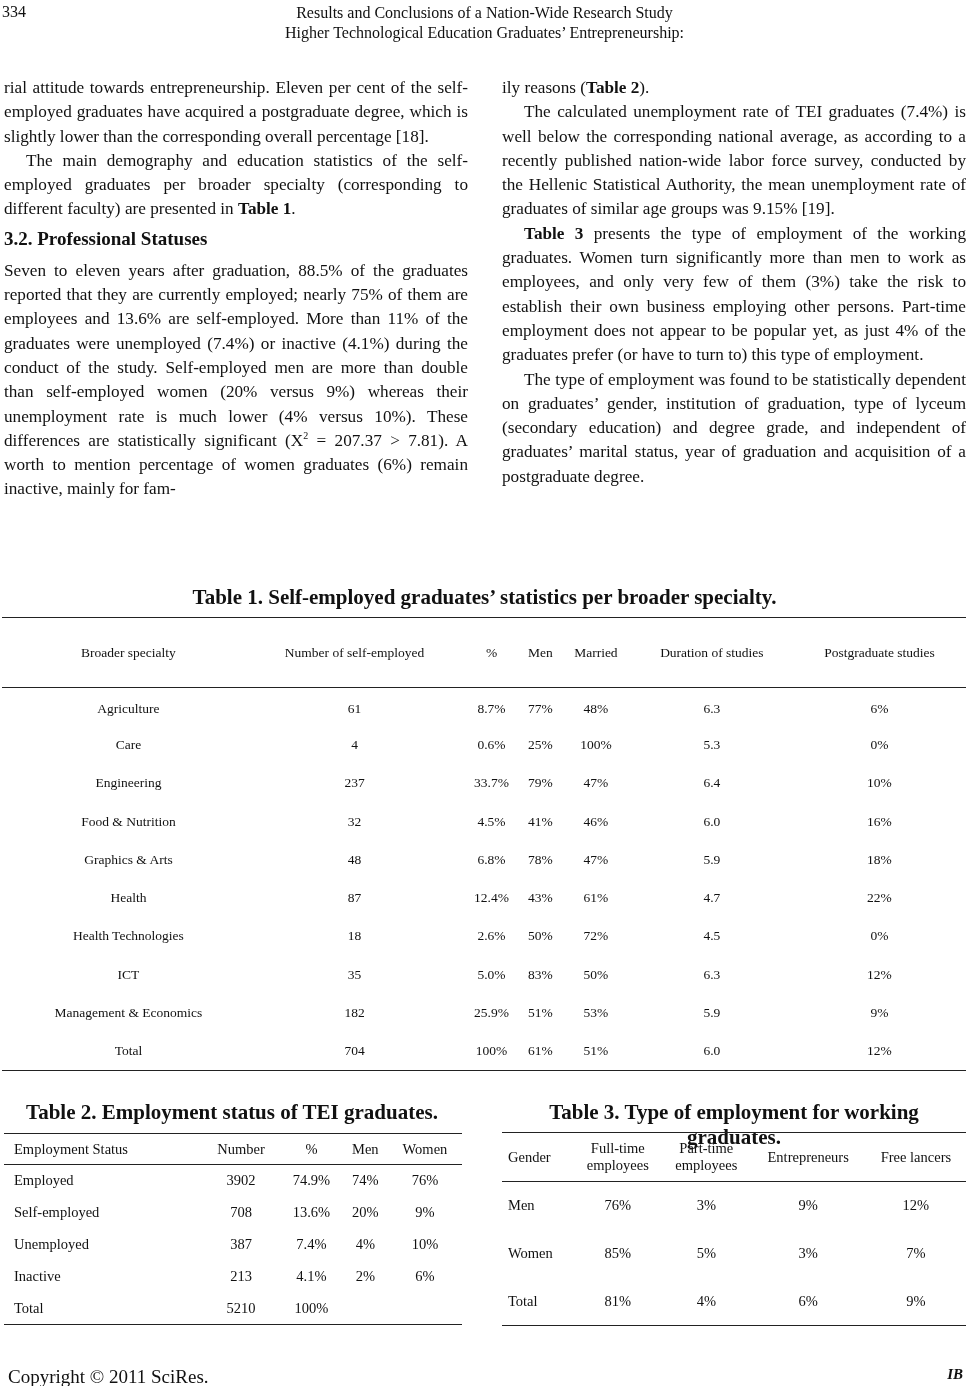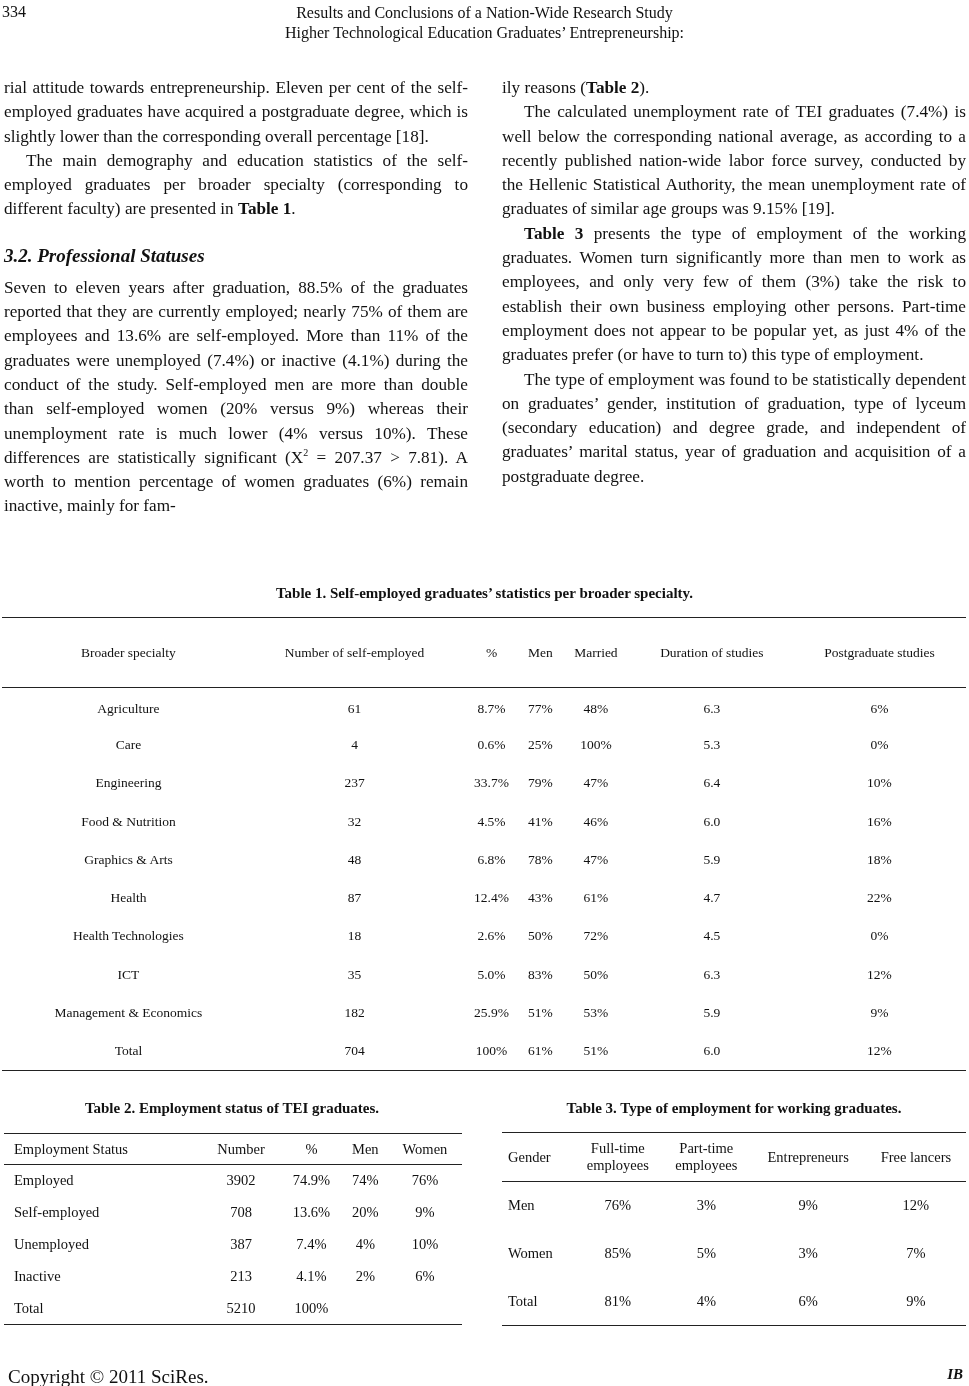--- a/index.html
+++ b/index.html
@@ -9,25 +9,25 @@
   }
   .header { position: absolute; top: 0; left: 0; width: 969px; height: 60px; }
   .page-num { position: absolute; left: 2px; top: 3px; font-size: 16px; }
   .running-title { position: absolute; left: 0; width: 969px; top: 3px; text-align: center; font-size: 16px; line-height: 20px; }
 
   .col { position: absolute; top: 76px; width: 464px; font-size: 17.2px; line-height: 24.3px; text-align: justify; }
   .col.left { left: 4px; }
   .col.right { left: 502px; }
   .col p { margin: 0; }
   .col p.indent { text-indent: 22px; }
-  .col h3 { margin: 22px 0 8px 0; font-size: 19px; font-family: "Liberation Serif", serif; font-weight: bold; line-height: 24px; text-align: left; font-style: italic; }
+  .col h3 { margin: 5px 0 8px 0; font-size: 19px; font-family: "Liberation Serif", serif; font-weight: bold; line-height: 24px; text-align: left; }
   .col sup { font-size: 10px; line-height: 0; }
   .col b { font-weight: bold; }
 
-  .caption { position: absolute; font-weight: bold; text-align: center; font-size: 15px; }
+  .caption { position: absolute; font-weight: bold; text-align: center; font-size: 21px; }
   .t1-caption { top: 585px; left: 0; width: 969px; }
   .t2-caption { top: 1100px; left: 2px; width: 460px; }
   .t3-caption { top: 1100px; left: 502px; width: 464px; }
 
   table { border-collapse: collapse; position: absolute; }
   .t1 { top: 617px; left: 2px; width: 964px; font-size: 13.5px; }
   .t1 thead tr { height: 70px; border-top: 1.5px solid #222; border-bottom: 1.5px solid #222; }
   .t1 tbody tr { height: 38.3px; }
   .t1 tbody tr:last-child { border-bottom: 1.5px solid #222; }
   .t1 th { font-weight: normal; text-align: center; }

